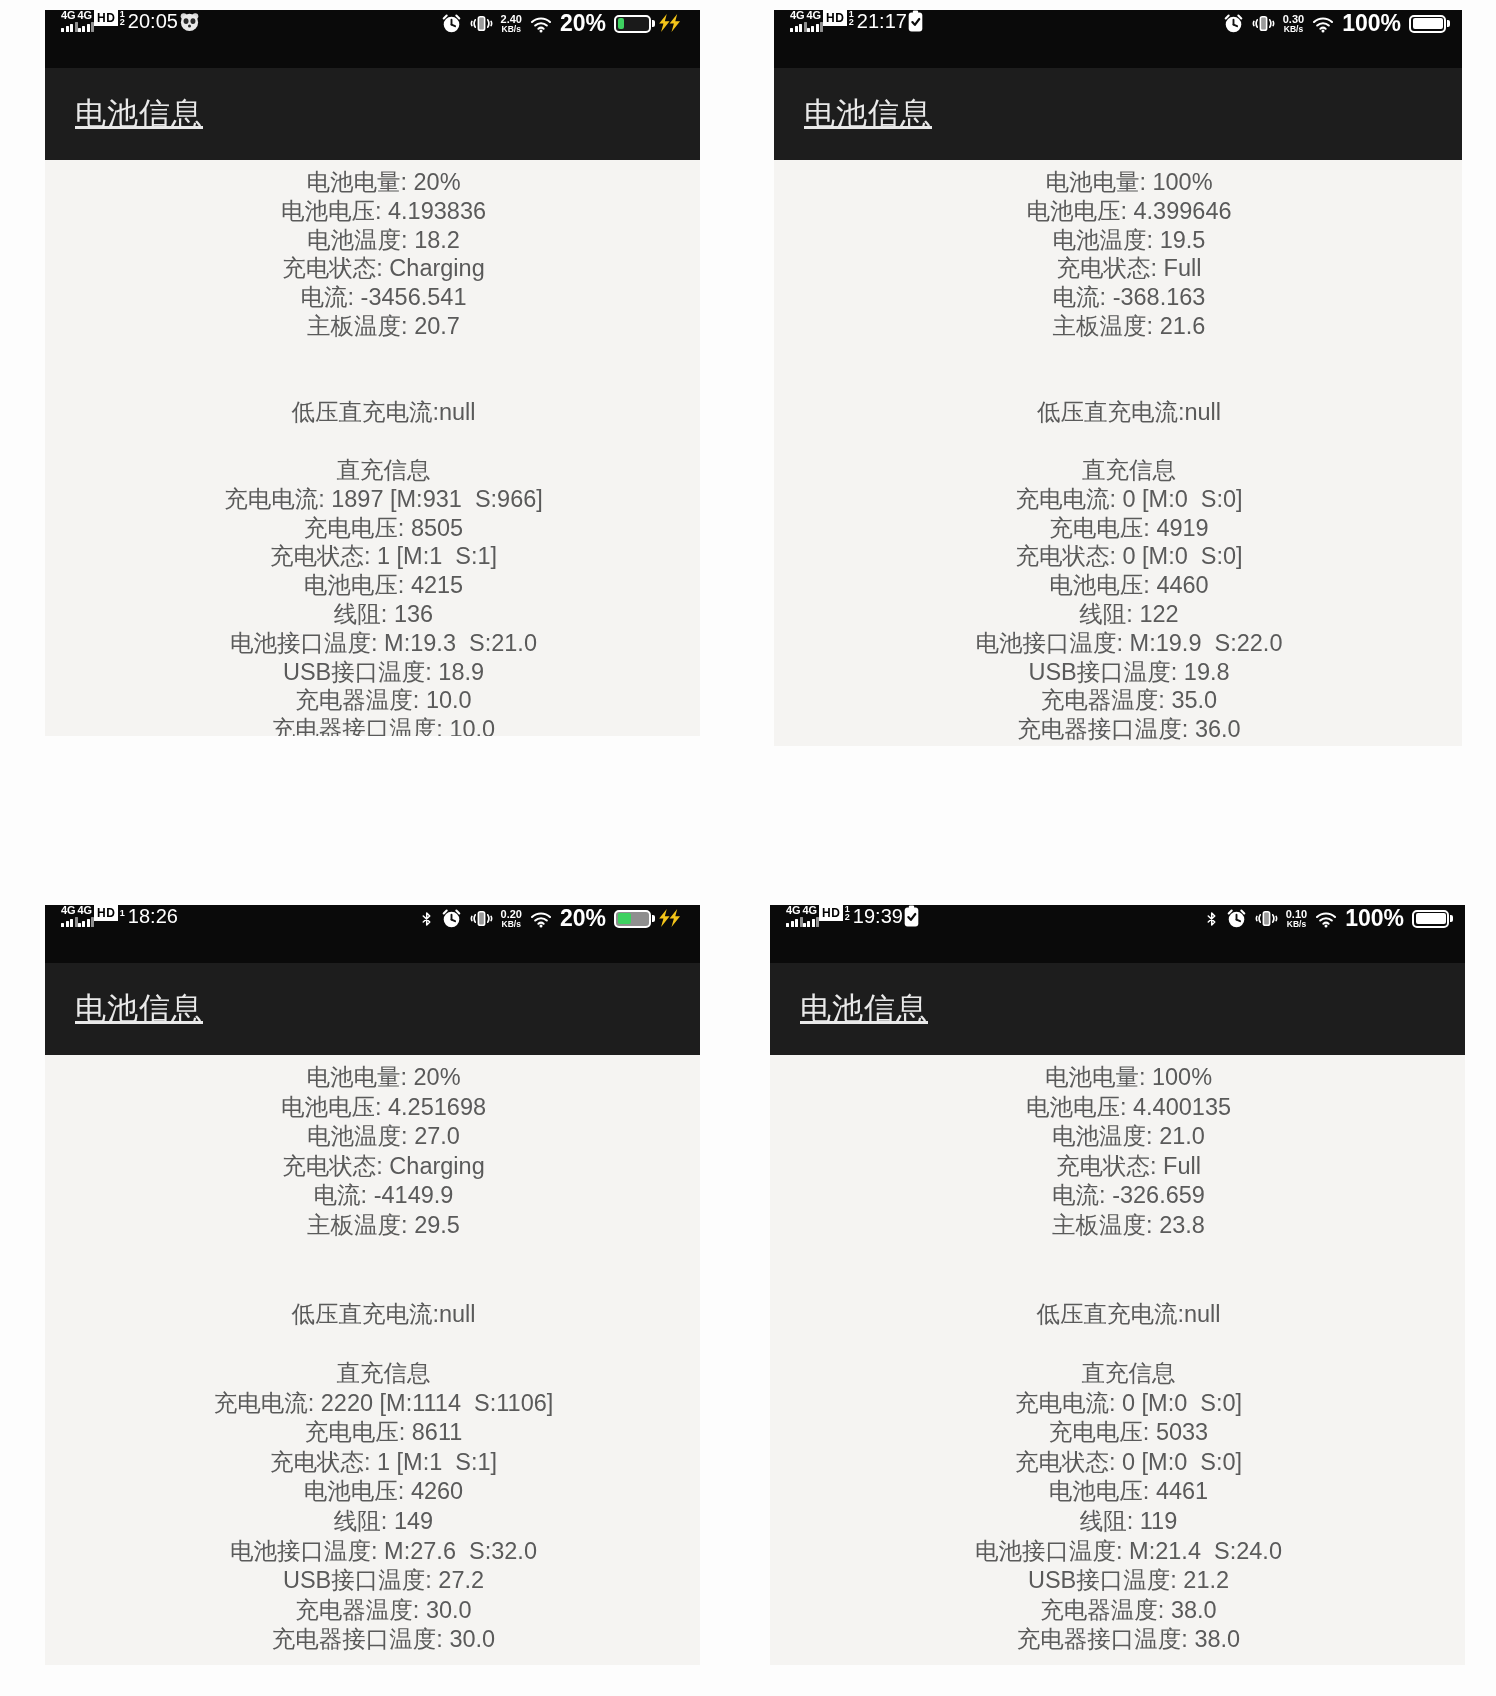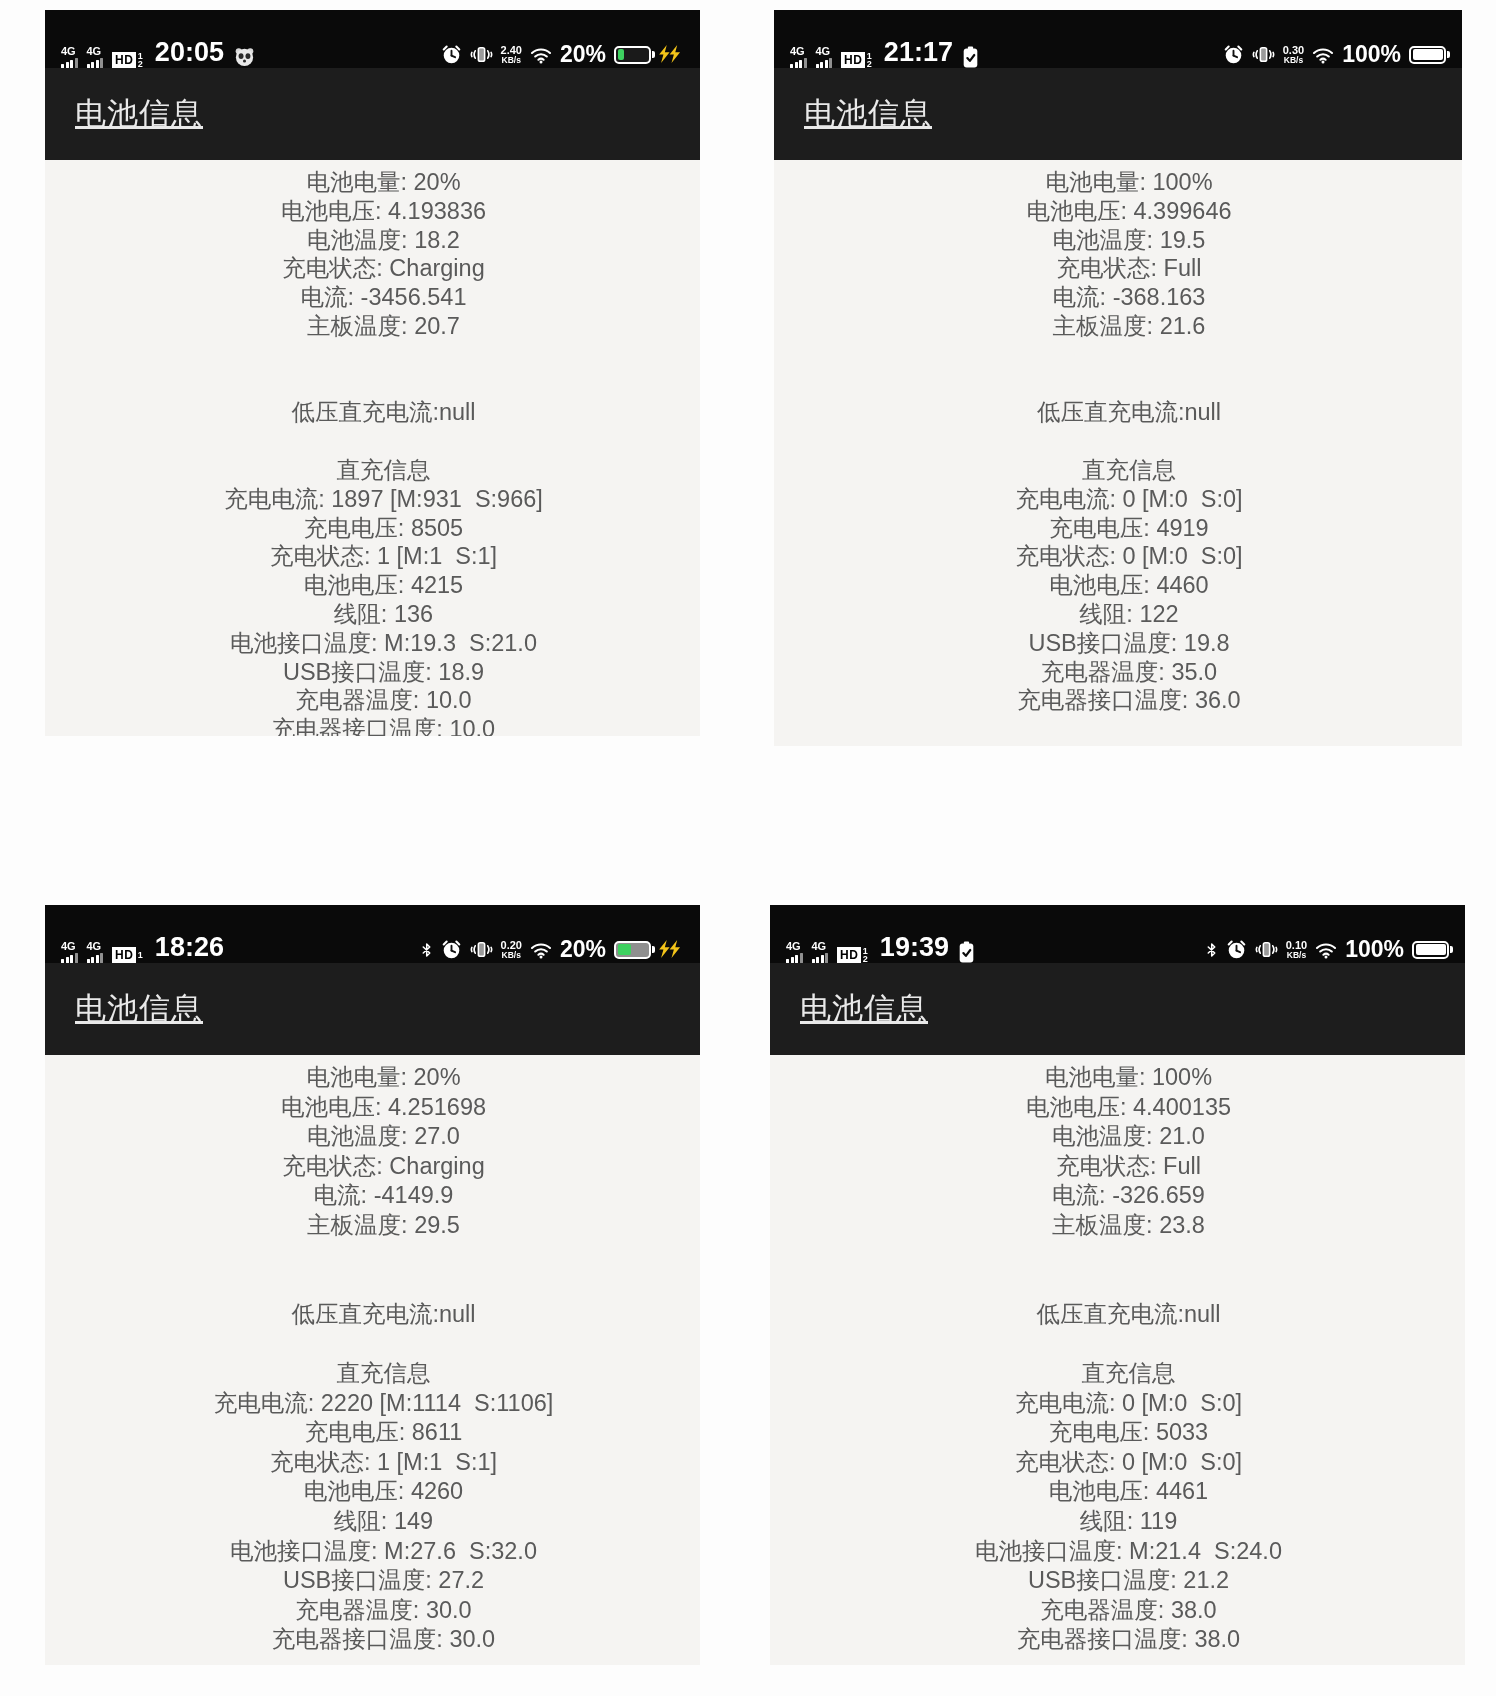--- a/index.html
+++ b/index.html
@@ -5,38 +5,38 @@
   html,body{margin:0;padding:0;}
   body{font-family:"Liberation Sans", sans-serif; background:#fdfdfd;}
   .canvas{position:relative; width:1496px; height:1696px; background:#fdfdfd; overflow:hidden;}
   .panel{position:absolute; display:flex; flex-direction:column; overflow:hidden;}
   #p0{left:45px;  top:10px;  width:655px; height:726px;}
   #p1{left:774px; top:10px;  width:688px; height:736px;}
   #p2{left:45px;  top:905px; width:655px; height:760px;}
   #p3{left:770px; top:905px; width:695px; height:760px;}
 
   .statusbar{height:58px; flex:0 0 58px; background:#0a0a0a; color:#fff;
-    display:flex; align-items:flex-end; padding:0 16px; gap:9px;}
+    display:flex; align-items:flex-start; padding:0 16px; }
   .sb-right{margin-left:auto; display:flex; align-items:center; gap:8px;}
 
   .sig{display:inline-flex; flex-direction:column; align-items:center; line-height:1;}
   .sig-label{font-size:11px; font-weight:bold; align-self:flex-start;}
   .sig-bars{display:inline-flex; align-items:flex-end; gap:1.5px; margin-top:1px;}
   .sig-bars i{width:3px; background:#fff; display:inline-block; border-radius:0.5px;}
   .sig-bars i:nth-child(1){height:4px;}
   .sig-bars i:nth-child(2){height:6px;}
   .sig-bars i:nth-child(3){height:8px;}
   .sig-bars i:nth-child(4){height:10px; opacity:.55;}
 
   .hd{display:inline-flex; align-items:center; gap:1.5px;}
   .hd b{background:#fff; color:#000; font-size:12px; font-weight:800;
     border-radius:0; padding:2px 3px; line-height:1; letter-spacing:.5px;}
   .hd-marks{display:inline-flex; flex-direction:column; font-size:9px; line-height:8px; font-weight:700;}
 
-  .time{font-size:27px; font-weight:700; margin-left:3px;}
+  .time{font-size:20px; font-weight:400; margin-left:3px;}
   .badge{display:inline-flex; align-items:center;}
   .badge svg{display:block;}
 
   .speed{display:inline-flex; flex-direction:column; align-items:center;
     font-size:11px; line-height:10px; font-weight:700;}
   .speed-unit{font-size:8.5px; font-weight:700;}
   .pct{font-size:23px; font-weight:700;}
 
   .batt{position:relative; width:37px; height:18px; border:2px solid #fff;
     border-radius:5px; padding:1.5px; box-sizing:border-box; display:inline-flex; background:#1a1a1a;}
@@ -267,20 +267,21 @@
         <div class="line">&nbsp;</div>
         <div class="line">&nbsp;</div>
         <div class="line">低压直充电流:null</div>
         <div class="line">&nbsp;</div>
         <div class="line">直充信息</div>
         <div class="line">充电电流: 0 [M:0  S:0]</div>
         <div class="line">充电电压: 4919</div>
         <div class="line">充电状态: 0 [M:0  S:0]</div>
         <div class="line">电池电压: 4460</div>
         <div class="line">线阻: 122</div>
+        <div class="line">电池接口温度: M:19.9  S:22.0</div>
         <div class="line">USB接口温度: 19.8</div>
         <div class="line">充电器温度: 35.0</div>
         <div class="line">充电器接口温度: 36.0</div>
       </div>
   </section>
 
   <section class="panel" id="p2">
     <header class="statusbar">
       <span class="sig">
         <span class="sig-label">4G</span>

